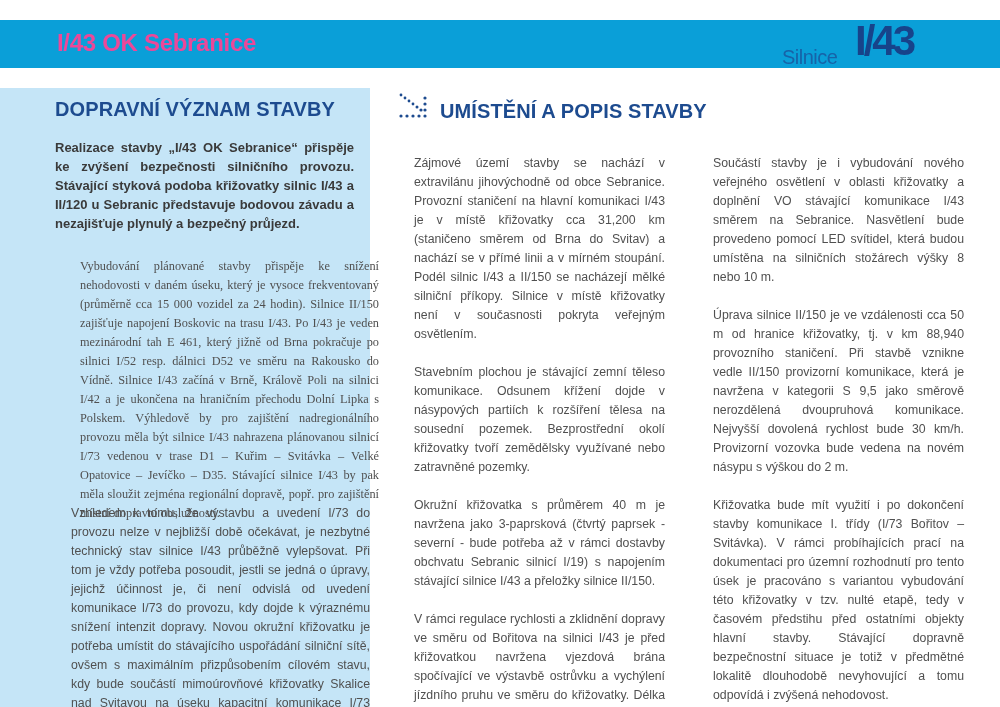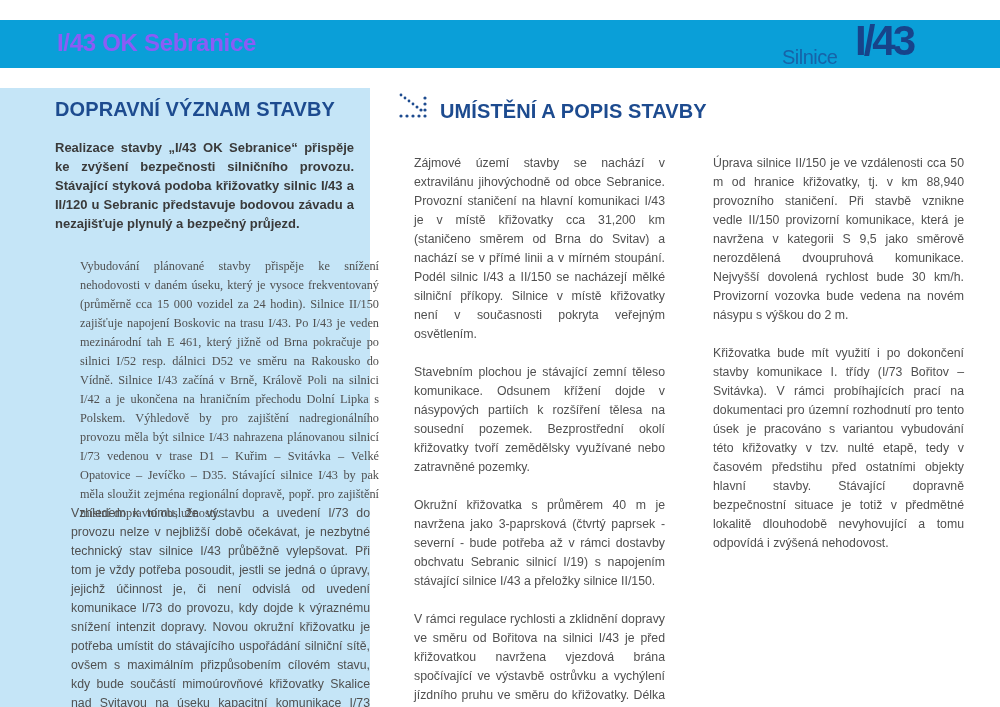--- a/index.html
+++ b/index.html
@@ -8,21 +8,21 @@
       background: #ffffff;
       font-family: "Liberation Sans", sans-serif;
       color: #4a4a4a;
     }
     .header-bar {
       position: absolute; left: 0; top: 20px; width: 1000px; height: 48px;
       background: #0a9fd8;
     }
     .header-title {
       position: absolute; left: 57px; top: 29px;
-      font-size: 24px; font-weight: bold; color: #8b5cf6;
+      font-size: 24px; font-weight: bold; color: #ec4899;
       letter-spacing: -0.3px;
     }
     .logo-silnice {
       position: absolute; left: 782px; top: 46px;
       font-size: 20px; color: #1763a8; letter-spacing: -0.5px;
     }
     .logo-road {
       position: absolute; left: 855px; top: 8px;
       font-size: 42px; font-weight: bold; color: #17438a; line-height: 66px;
       letter-spacing: -3px;
@@ -96,15 +96,16 @@
 <div class="right-heading">UMÍSTĚNÍ A POPIS STAVBY</div>
 
 <div class="col col-mid">
   <p class="p">Zájmové území stavby se nachází v extravilánu jihovýchodně od obce Sebranice. Provozní staničení na hlavní komunikaci I/43 je v místě křižovatky cca 31,200 km (staničeno směrem od Brna do Svitav) a nachází se v přímé linii a v mírném stoupání. Podél silnic I/43 a II/150 se nacházejí mělké silniční příkopy. Silnice v místě křižovatky není v současnosti pokryta veřejným osvětlením.</p>
   <p class="p">Stavebním plochou je stávající zemní těleso komunikace. Odsunem křížení dojde v násypových partiích k rozšíření tělesa na sousední pozemek. Bezprostřední okolí křižovatky tvoří zemědělsky využívané nebo zatravněné pozemky.</p>
   <p class="p">Okružní křižovatka s průměrem 40 m je navržena jako 3-paprsková (čtvrtý paprsek - severní - bude potřeba až v rámci dostavby obchvatu Sebranic silnicí I/19) s napojením stávající silnice I/43 a přeložky silnice II/150.</p>
   <p class="p">V rámci regulace rychlosti a zklidnění dopravy ve směru od Bořitova na silnici I/43 je před křižovatkou navržena vjezdová brána spočívající ve výstavbě ostrůvku a vychýlení jízdního pruhu ve směru do křižovatky. Délka fyzického ostrůvku činí 25 m při maximální šířce 1,00 m. Vlastní ostrůvek bude tvořen konstrukcí z dlažby ohraničené betonovými obrubníky pro okružní křižovatky (sklopený obrubník). Šířka jízdního pruhu v místě vjezdové brány je 3,75 m. Šířka jízdního pásu na OK činí 5,1 m.</p>
 </div>
 
 <div class="col col-right">
+  <p class="p">Součástí stavby je i vybudování nového veřejného osvětlení v oblasti křižovatky a doplnění VO stávající komunikace I/43 směrem na Sebranice. Nasvětlení bude provedeno pomocí LED svítidel, která budou umístěna na silničních stožárech výšky 8 nebo 10 m.</p>
   <p class="p">Úprava silnice II/150 je ve vzdálenosti cca 50 m od hranice křižovatky, tj. v km 88,940 provozního staničení. Při stavbě vznikne vedle II/150 provizorní komunikace, která je navržena v kategorii S 9,5 jako směrově nerozdělená dvoupruhová komunikace. Nejvyšší dovolená rychlost bude 30 km/h. Provizorní vozovka bude vedena na novém násypu s výškou do 2 m.</p>
   <p class="p">Křižovatka bude mít využití i po dokončení stavby komunikace I. třídy (I/73 Bořitov – Svitávka). V rámci probíhajících prací na dokumentaci pro územní rozhodnutí pro tento úsek je pracováno s variantou vybudování této křižovatky v tzv. nulté etapě, tedy v časovém předstihu před ostatními objekty hlavní stavby. Stávající dopravně bezpečnostní situace je totiž v předmětné lokalitě dlouhodobě nevyhovující a tomu odpovídá i zvýšená nehodovost.</p>
 </div>
 
 </body></html>

